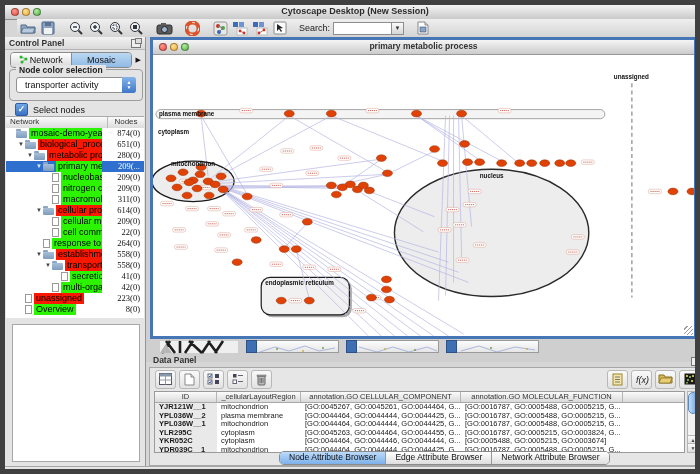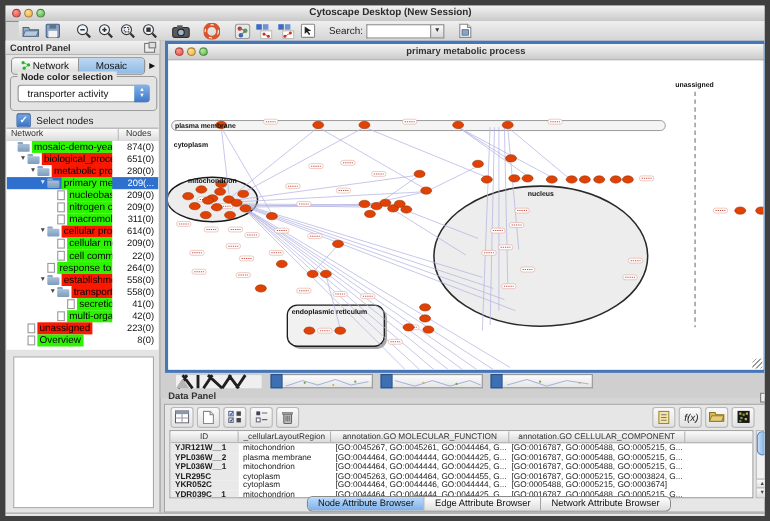--- a/index.html
+++ b/index.html
@@ -48,41 +48,41 @@
   .trow.sel{background:#2f6fce;}
   .twisty{flex:none;width:8px;font-size:6px;color:#444;text-align:center;}
   .trow.sel .twisty{color:#dce8f8;}
   .ticon{flex:none;margin-right:2px;}
   .folder{width:11px;height:7px;background:linear-gradient(#a8bfd8,#7e9cbd);border-radius:1px;position:relative;margin-top:1px;}
   .folder::before{content:'';position:absolute;top:-2px;left:0;width:5px;height:2px;background:#8ba6c4;border-radius:1px 1px 0 0;}
   .file{width:7px;height:9px;background:#fff;border:1px solid #999;box-sizing:border-box;}
   .tlabel{font-size:9px;color:#000;padding:0 2px;overflow:hidden;}
   .hl-red{background:#fa1900;}
   .hl-green{background:#2cf400;}
-  .tcount{position:absolute;right:4px;font-size:8.5px;color:#111;}
+  .tcount{position:absolute;right:4px;font-size:8.5px;color:#111;font-family:Liberation Serif, serif;}
   .trow.sel .tcount{color:#fff;}
   #birdseye{position:absolute;left:7px;top:287px;width:126px;height:136px;background:#fff;border:1px solid #a8a8a8;}
   
   #right-area{position:absolute;left:141px;top:0;width:559px;height:325px;background:#cfcfcf;}
   #net-window{position:absolute;left:4px;top:0px;right:8px;height:302px;border:3px solid #4676b5;background:#fff;box-sizing:border-box;}
   #net-titlebar{position:relative;height:14px;background:linear-gradient(#f5f5f5,#cbcbcb);border-bottom:1px solid #979797;}
   #net-title{position:absolute;left:0;right:0;top:1px;text-align:center;font-size:8.5px;font-weight:bold;color:#333;}
   #net-canvas{position:absolute;left:0;top:15px;right:0;bottom:0;background:#fff;}
   #net-svg{position:absolute;left:0;top:0;width:100%;height:100%;}
   #net-grip{position:absolute;right:1px;bottom:1px;width:9px;height:9px;background:repeating-linear-gradient(135deg,transparent 0 2px,#9a9a9a 2px 3px);}
   
   #bg-sliver{position:absolute;left:4px;top:302px;right:8px;height:15px;display:flex;align-items:center;}
   .sliver-win{display:flex;height:13px;margin-right:7px;}
   .sliver-blue{width:11px;background:#3f6fb3;border:1px solid #2d5186;box-sizing:border-box;}
   .sliver-body{width:82px;background:linear-gradient(#fcfcfc,#e6e6e6);border:1px solid #9a9a9a;border-left:none;box-sizing:border-box;overflow:hidden;}
   
   #data-panel{position:absolute;left:2px;top:317px;right:0px;height:112px;}
   #dp-title{position:relative;height:12px;font-size:8.5px;font-weight:bold;color:#333;padding:1px 0 0 5px;box-sizing:border-box;}
   #dp-body{position:absolute;left:1px;top:13px;right:2px;bottom:0;background:#e6e6e6;border:1px solid #a6a6a6;box-sizing:border-box;}
-  #dp-toolbar{position:absolute;left:2px;top:1px;right:16px;height:20px;display:flex;align-items:center;}
+  #dp-toolbar{position:absolute;left:2px;top:1px;right:2px;height:20px;display:flex;align-items:center;}
   .dp-btn{flex:none;width:19px;height:17px;border:1px solid #b8b8b8;border-radius:3px;background:linear-gradient(#fafafa,#e2e2e2);margin-left:3px;display:flex;align-items:center;justify-content:center;}
   .dp-spring{flex:1;}
   #dp-table{position:absolute;left:4px;top:23px;right:17px;bottom:12px;background:#fff;border:1px solid #9a9a9a;box-sizing:border-box;overflow:hidden;}
   #dp-thead{display:flex;height:10px;background:linear-gradient(#fbfbfb,#dadada);border-bottom:1px solid #a8a8a8;}
   .th{font-size:7.5px;color:#333;text-align:center;border-right:1px solid #b5b5b5;overflow:hidden;white-space:nowrap;line-height:10px;box-sizing:border-box;flex:none;}
   .drow{display:flex;height:8.6px;line-height:8.6px;white-space:nowrap;align-items:center;}
   .td{font-size:7.5px;color:#1a1a1a;padding-left:4px;overflow:hidden;box-sizing:border-box;flex:none;}
   .td.id{font-weight:bold;background:#e9e9e9;}
   #dp-scroll{position:absolute;right:3px;top:23px;width:12px;bottom:12px;background:#f2f2f2;border:1px solid #b5b5b5;box-sizing:border-box;}
   #dp-thumb{position:absolute;left:0px;top:0px;width:10px;height:22px;border-radius:5px;background:linear-gradient(90deg,#c3dcf7,#6fa3dd);border:1px solid #5a87bd;box-sizing:border-box;}
@@ -682,22 +682,22 @@
                   <rect x="3" y="6" width="2" height="2" fill="#7a9f4a"></rect>
                   <rect x="7" y="7" width="2" height="2" fill="#c8b24a"></rect>
                   <rect x="2" y="9" width="2" height="1.5" fill="#7a9f4a"></rect>
                 </svg>
               </span>
           </div>
           <div id="dp-table">
             <div id="dp-thead">
                 <span class="th" style="width: 62px;">ID</span>
                 <span class="th" style="width: 84px;">_cellularLayoutRegion</span>
+                <span class="th" style="width: 160px;">annotation.GO CELLULAR_COMPONENT</span>
                 <span class="th" style="width: 162px;">annotation.GO MOLECULAR_FUNCTION</span>
-                <span class="th" style="width: 160px;">annotation.GO CELLULAR_COMPONENT</span>
                 <span class="th" style="flex: 1 1 0%; border-right: none;"></span>
               </div>
             <div id="dp-tbody">
                 <div class="drow">
                   <span class="td id" style="width: 62px;">YJR121W__1</span>
                   <span class="td" style="width: 84px;">mitochondrion</span>
                   <span class="td" style="width: 160px;">[GO:0045267, GO:0045261, GO:0044464, G...</span>
                   <span class="td" style="width: 162px;">[GO:0016787, GO:0005488, GO:0005215, G...</span>
                 </div>
                 <div class="drow">

